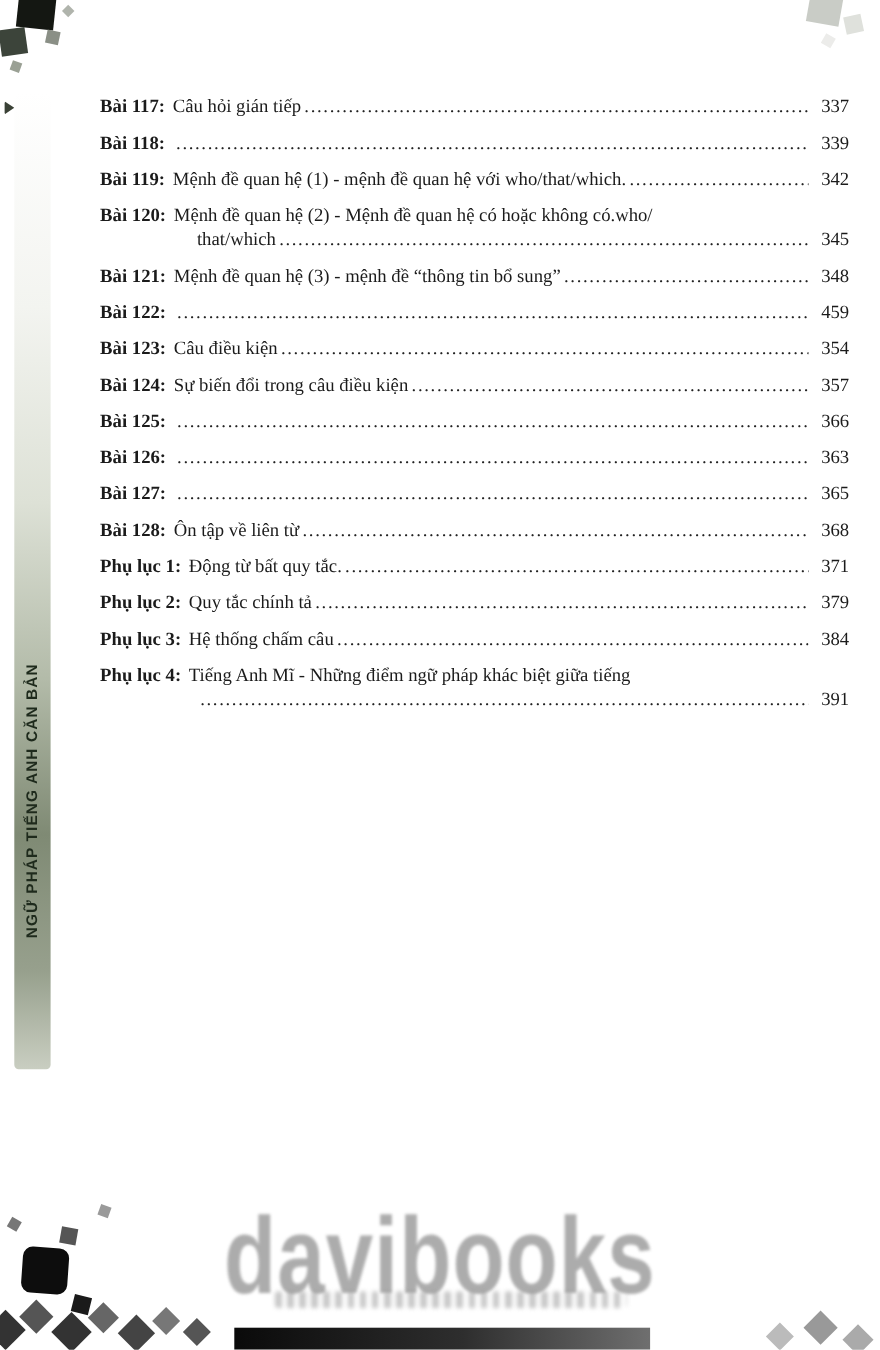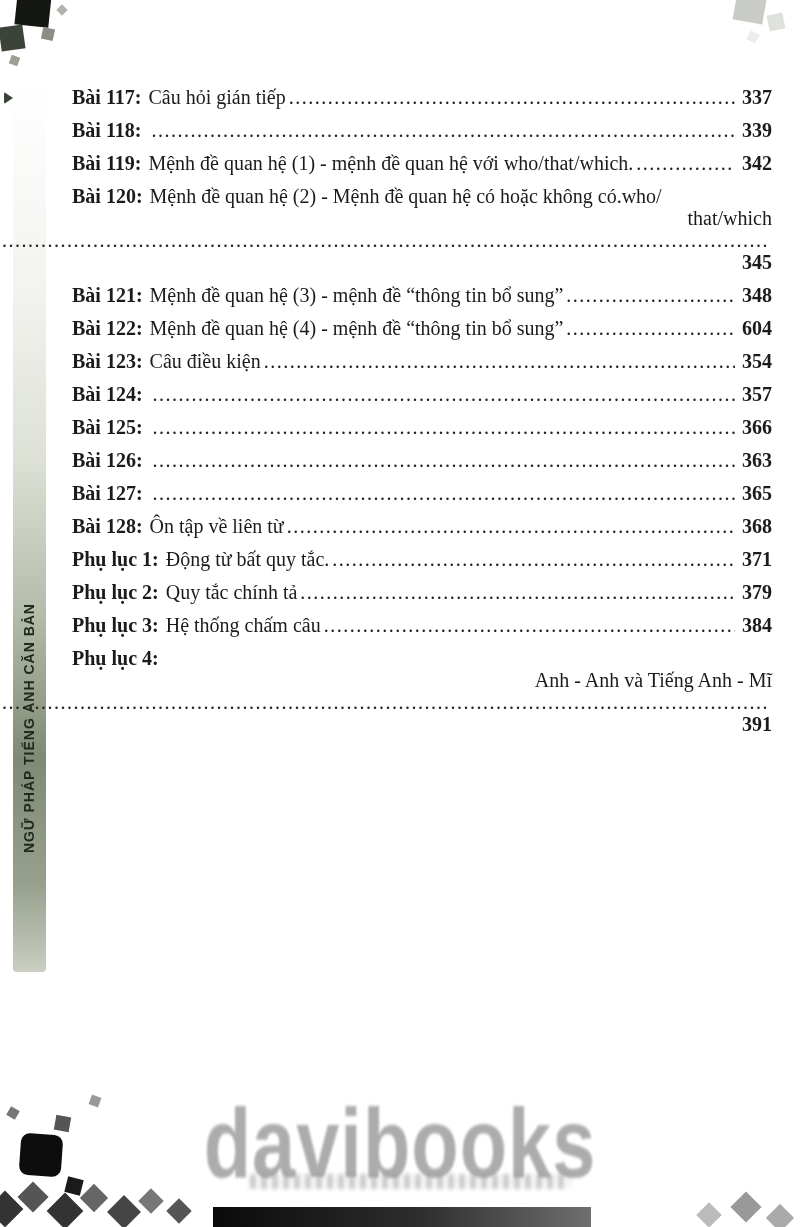--- a/index.html
+++ b/index.html
@@ -7,30 +7,30 @@
     width:800px;height:1227px;position:relative;overflow:hidden;
     background:#ffffff;
     font-family:"Liberation Serif", serif;
     color:#1b1b1b;
   }
   
   .content{
     position:absolute;left:72px;top:86px;width:700px;
   }
   .entry{margin-bottom:11px;}
-  .line{display:flex;align-items:flex-end;font-size:20px;line-height:22px;}
-  .line.cont{padding-left:88px;flex-direction:column;}
+  .line{display:flex;align-items:flex-start;font-size:17px;line-height:22px;margin-left:19px;}
+  .line.cont{padding-left:88px;}
   .label{font-weight:bold;margin-right:7px;white-space:nowrap;}
   .title{white-space:nowrap;}
   .dots{
     flex:1 1 auto;overflow:hidden;white-space:nowrap;
     margin:0 3px;letter-spacing:1.5px;color:#222;
     min-width:0;
   }
-  .page{white-space:nowrap;min-width:34px;text-align:right;font-weight:bold;}
+  .page{white-space:nowrap;min-width:34px;text-align:right;}
   
   .side-strip{
     position:absolute;left:13px;top:84px;width:33px;height:888px;
     background:linear-gradient(180deg,#ffffff 0%,#f3f4f0 22%,#dde1d6 42%,
       #b3bba9 60%,#7f8a74 76%,#97a08d 90%,#c9cec1 100%);
     border-radius:4px;
   }
   .side-title{
     position:absolute;left:13px;top:534px;width:33px;height:388px;
     writing-mode:vertical-rl;transform:rotate(180deg);
@@ -121,36 +121,36 @@
       <div class="line">
         <span class="label">Bài 121:</span>
         <span class="title">Mệnh đề quan hệ (3) - mệnh đề “thông tin bổ sung”</span>
         <span class="dots">....................................................................................................................................................................................</span>
         <span class="page">348</span>
       </div>
     </div>
     <div class="entry">
       <div class="line">
         <span class="label">Bài 122:</span>
-        <span class="title">Mệnh đề quan hệ (4) - mệnh đề “thông tin bổ sung”</span>
-        <span class="dots">....................................................................................................................................................................................</span>
-        <span class="page">604</span>
+        <span class="dots">....................................................................................................................................................................................</span>
+        <span class="page">459</span>
       </div>
     </div>
     <div class="entry">
       <div class="line">
         <span class="label">Bài 123:</span>
         <span class="title">Câu điều kiện </span>
         <span class="dots">....................................................................................................................................................................................</span>
         <span class="page">354</span>
       </div>
     </div>
     <div class="entry">
       <div class="line">
         <span class="label">Bài 124:</span>
+        <span class="title">Sự biến đổi trong câu điều kiện</span>
         <span class="dots">....................................................................................................................................................................................</span>
         <span class="page">357</span>
       </div>
     </div>
     <div class="entry">
       <div class="line">
         <span class="label">Bài 125:</span>
         <span class="dots">....................................................................................................................................................................................</span>
         <span class="page">366</span>
       </div>
@@ -197,23 +197,23 @@
       <div class="line">
         <span class="label">Phụ lục 3:</span>
         <span class="title">Hệ thống chấm câu </span>
         <span class="dots">....................................................................................................................................................................................</span>
         <span class="page">384</span>
       </div>
     </div>
     <div class="entry">
       <div class="line">
         <span class="label">Phụ lục 4:</span>
+        <span class="title">Tiếng Anh Mĩ - Những điểm ngữ pháp khác biệt giữa tiếng</span>
       </div>
       <div class="line cont">
-        <span class="title">Anh - Anh và Tiếng Anh - Mĩ</span>
         <span class="dots">....................................................................................................................................................................................</span>
         <span class="page">391</span>
       </div>
     </div>
   </div>
 
 <div class="sq" style="left:90px;top:1096px;width:10px;height:10px;background:#9a9a9a;transform:rotate(20deg);"></div>
 <div class="sq" style="left:55px;top:1116px;width:15px;height:15px;background:#555;transform:rotate(10deg);"></div>
 <div class="sq" style="left:20px;top:1134px;width:42px;height:42px;background:#0d0d0d;border-radius:9px;transform:rotate(4deg);"></div>
 <div class="sq" style="left:66px;top:1178px;width:16px;height:16px;background:#1a1a1a;transform:rotate(14deg);"></div>

